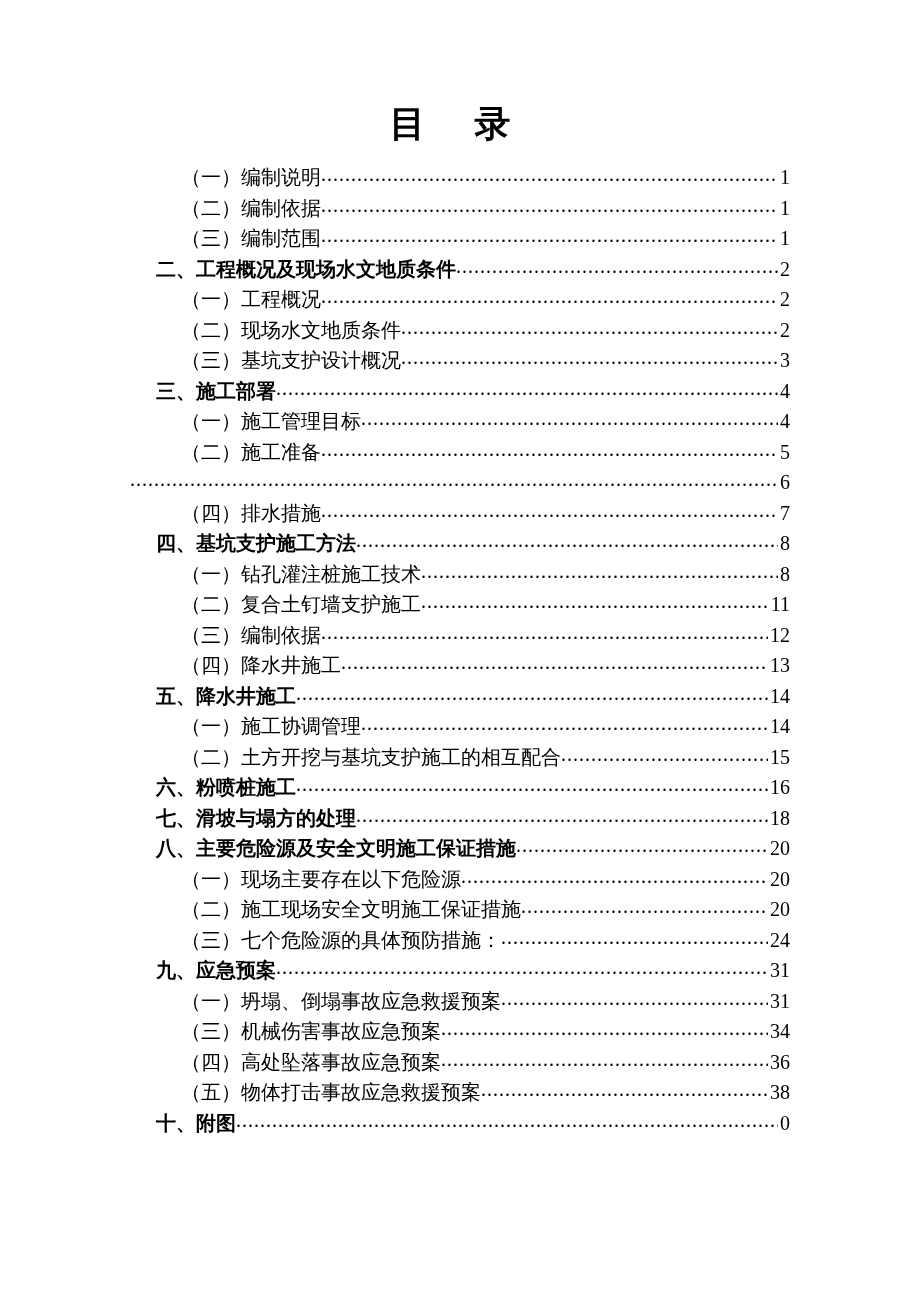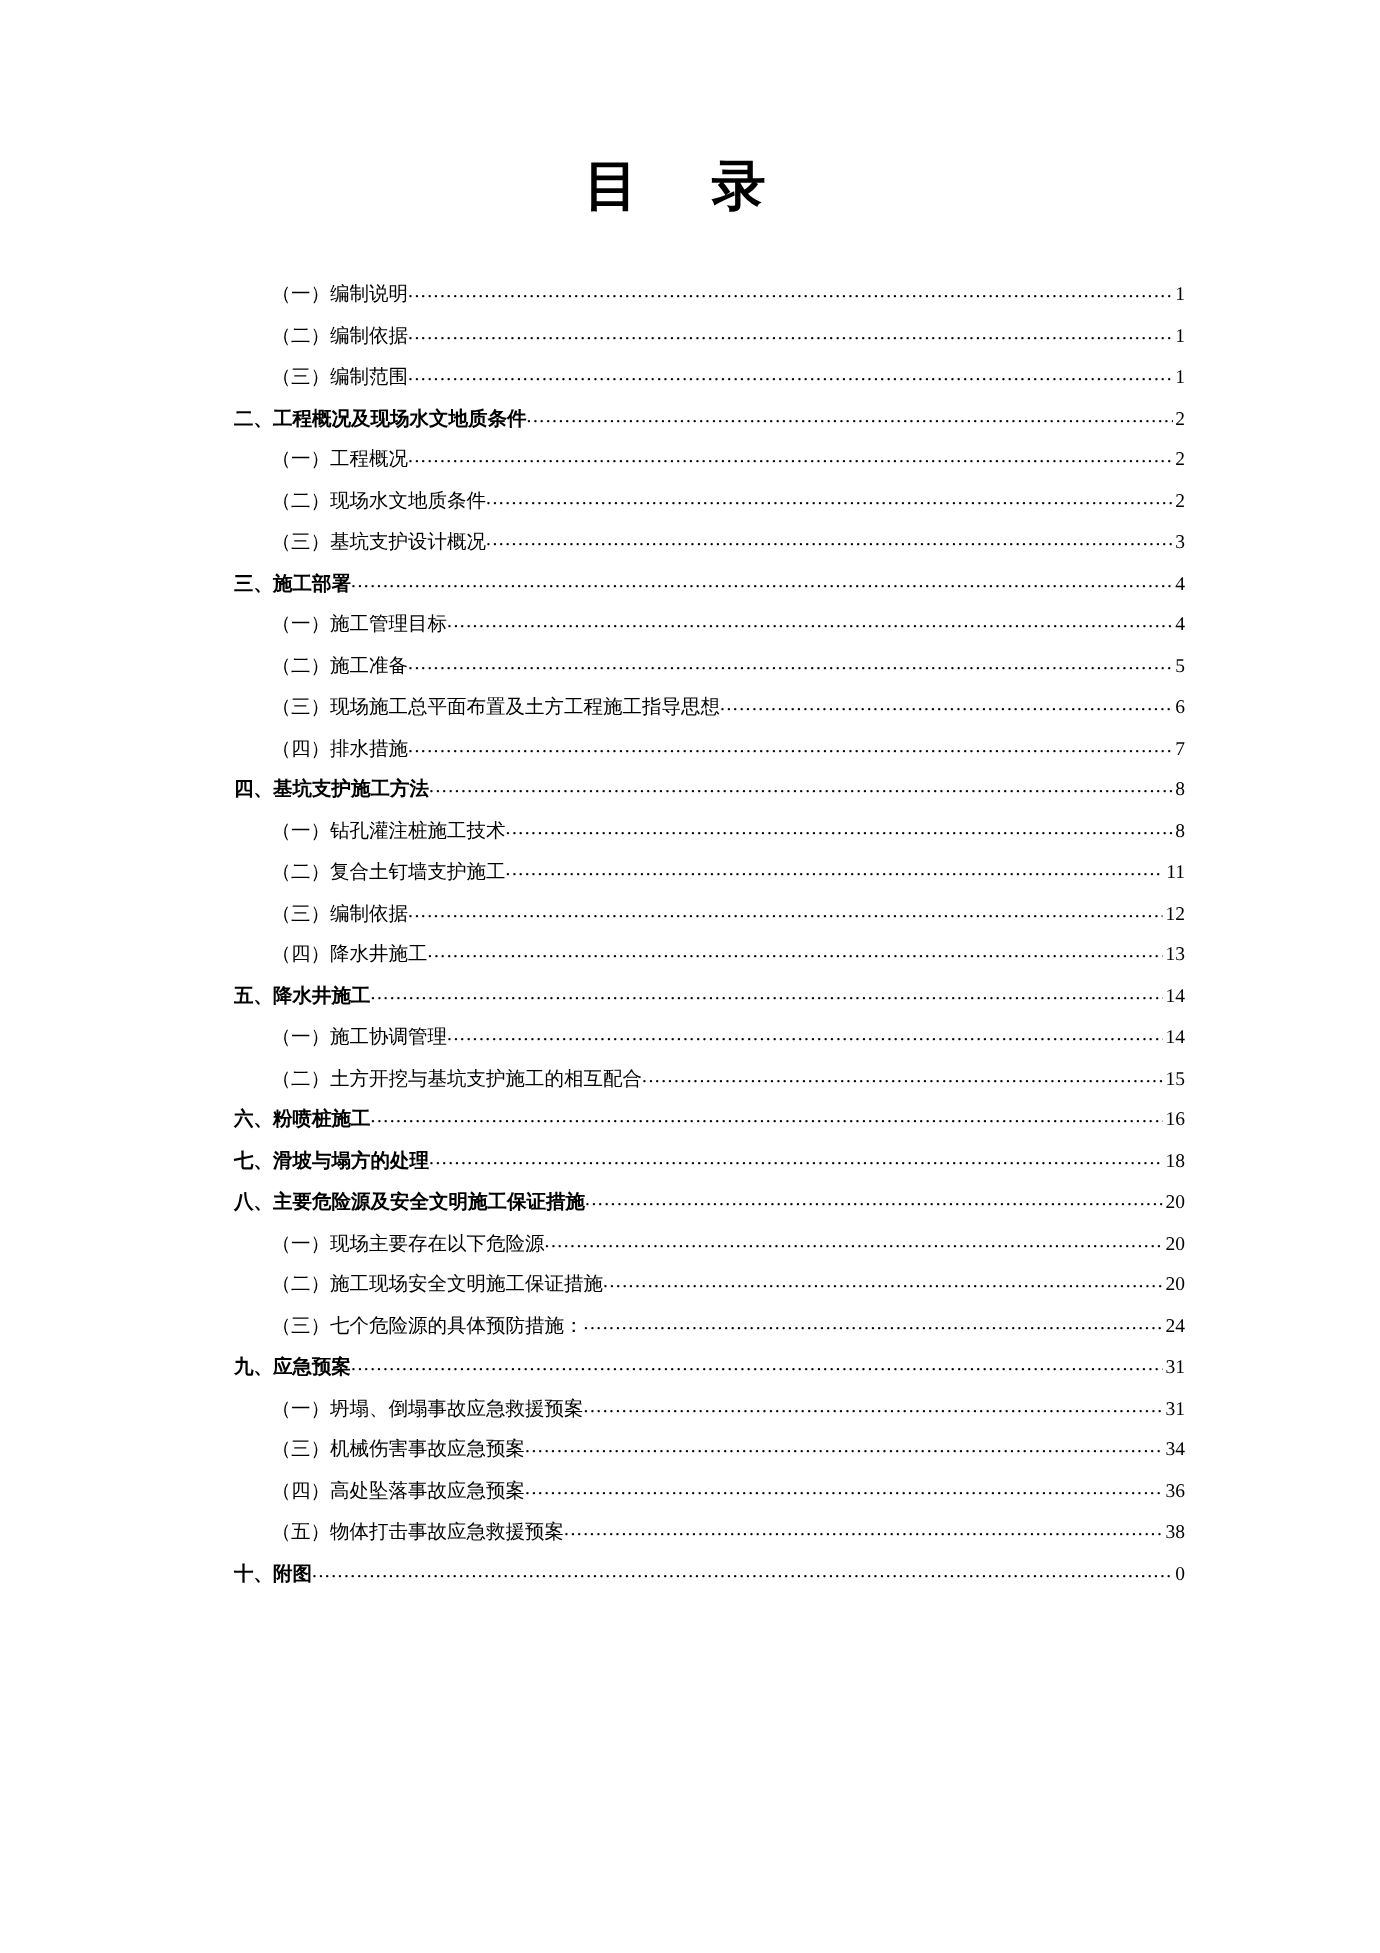--- a/index.html
+++ b/index.html
@@ -15,24 +15,24 @@
       color: #000000;
     }
     .page {
       padding: 100px 130px 0 130px;
     }
     .title {
       text-align: center;
       font-size: 36px;
       font-weight: bold;
       letter-spacing: 20px;
-      margin-bottom: 36px;
+      margin-bottom: 18px;
     }
     .toc {
-      font-size: 13px;
+      font-size: 20px;
       line-height: 1;
     }
     .toc-row {
       display: flex;
       align-items: baseline;
       white-space: nowrap;
       margin-bottom: 10.5px;
     }
     .toc-section {
       flex-shrink: 0;
@@ -114,21 +114,20 @@
         <span class="toc-section toc-sub">（一）施工管理目标</span>
         <span class="toc-leader"></span>
         <span class="toc-page">4</span>
       </div>
       <div class="toc-row">
         <span class="toc-section toc-sub">（二）施工准备</span>
         <span class="toc-leader"></span>
         <span class="toc-page">5</span>
       </div>
       <div class="toc-row">
-        <span class="toc-section toc-sub">（三）现场施工总平面布置及土方工程施工指导思想</span>
         <span class="toc-leader"></span>
         <span class="toc-page">6</span>
       </div>
       <div class="toc-row">
         <span class="toc-section toc-sub">（四）排水措施</span>
         <span class="toc-leader"></span>
         <span class="toc-page">7</span>
       </div>
       <div class="toc-row">
         <span class="toc-section bold">四、基坑支护施工方法 </span>

